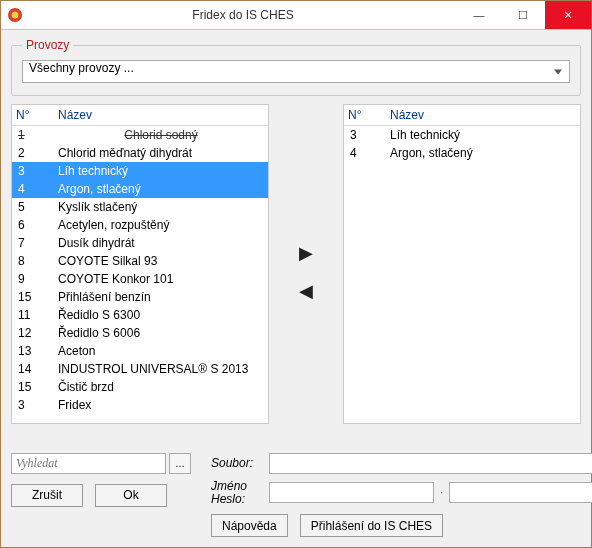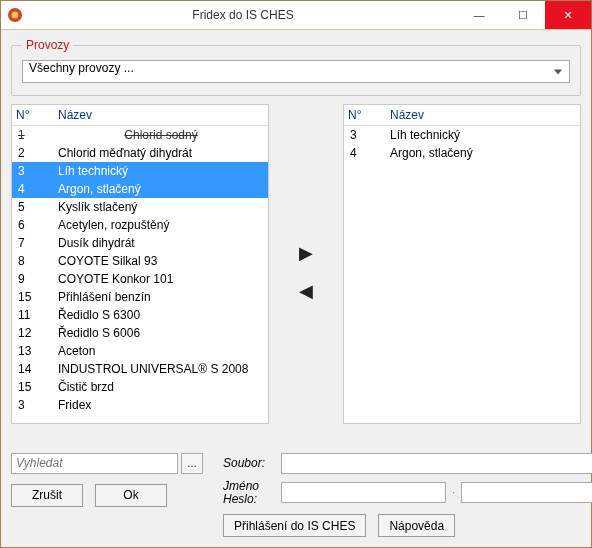--- a/index.html
+++ b/index.html
@@ -154,21 +154,21 @@
   .bottom-right { flex:1; }
   .search-row { display:flex; gap:3px; }
   .txt-input {
     height:21px;
     border:1px solid #aaa;
     background:#fff;
     box-sizing:border-box;
     padding:0 4px;
     font-size:12px;
   }
-  .search-row .txt-input { flex:1; font-style:italic; color:#555;}
+  .search-row .txt-input { flex:1; font-style:italic; color:#555;font-family:Liberation Serif, serif;}
   .sq-btn {
     width:22px;height:21px;
     border:1px solid #aaa;
     background:#f5f5f5;
     box-sizing:border-box;
     display:flex;align-items:center;justify-content:center;
     font-size:10px;
   }
   .chk-row { display:flex; align-items:flex-start; gap:6px; margin-top:8px; font-size:12px;}
   .chk {
@@ -279,21 +279,21 @@
                 <tr>
                   <td class="num">12</td>
                   <td>Ředidlo S 6006</td>
                 </tr>
                 <tr>
                   <td class="num">13</td>
                   <td>Aceton</td>
                 </tr>
                 <tr>
                   <td class="num">14</td>
-                  <td>INDUSTROL UNIVERSAL® S 2008</td>
+                  <td>INDUSTROL UNIVERSAL® S 2013</td>
                 </tr>
                 <tr>
                   <td class="num">15</td>
                   <td>Čistič brzd</td>
                 </tr>
                 <tr>
                   <td class="num">3</td>
                   <td>Fridex</td>
                 </tr>
               </tbody>
@@ -349,19 +349,19 @@
         </div>
         <div class="form-row">
           <div class="lbl" style="line-height:1.1">Jméno Heslo:</div>
           <div class="cred-row">
             <input class="txt-input" value="" style="">
             <span class="cred-dot">·</span>
             <input class="txt-input" type="password" value="" style="">
           </div>
         </div>
         <div class="btn-row" style="margin-top:8px; justify-content:flex-start;">
+          <div class="btn">Nápověda</div>
           <div class="btn" style="min-width:140px">Přihlášení do IS CHES</div>
-          <div class="btn">Nápověda</div>
         </div>
       </div>
     </div>
   </div>
 </div>
 
 </body></html>

